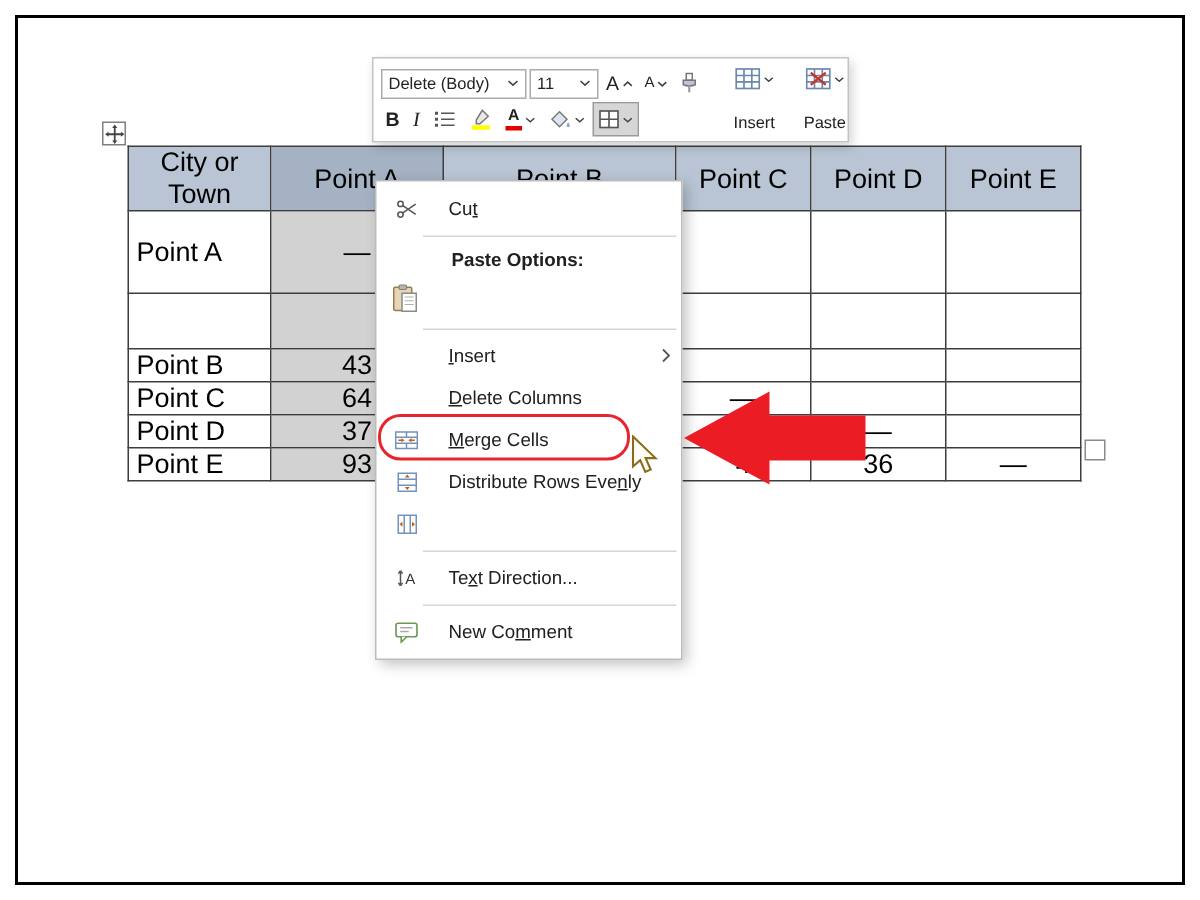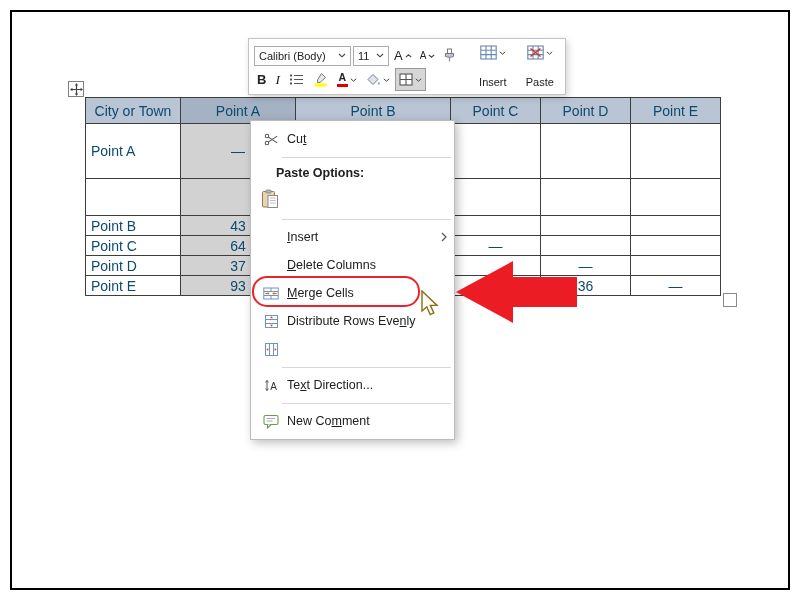--- a/index.html
+++ b/index.html
@@ -5,21 +5,21 @@
   html,body{margin:0;padding:0}
   body{
     width:800px;height:600px;position:relative;background:#fff;overflow:hidden;
     font-family:"Liberation Sans","DejaVu Sans",sans-serif;
   }
   .frame{position:absolute;left:10px;top:10px;width:780px;height:580px;
     border:2px solid #000;box-sizing:border-box;z-index:0}
 
   
   .word-table{position:absolute;left:85px;top:97px;border-collapse:collapse;
-    table-layout:fixed;z-index:1;font-size:14px;color:#0c4a6e}
+    table-layout:fixed;z-index:1;font-size:18px;color:#000000}
   .word-table th,.word-table td{border:1px solid var(--table-border);padding:0;overflow:hidden}
   .word-table th{background:var(--header-bg);font-weight:normal;height:25px;text-align:center}
   .word-table th.sel{background:var(--selected-header-bg)}
   .word-table td.lab{text-align:left;padding-left:5px;background:#fff}
   .word-table td.val{text-align:center;background:#fff}
   .word-table td.selc{background:var(--selected-cell-bg)}
 
   .move-handle{position:absolute;left:68px;top:81px;width:16px;height:16px;border:1px solid #7f7f7f;
     background:#fff;z-index:3;display:flex;align-items:center;justify-content:center;box-sizing:border-box}
   .size-handle{position:absolute;left:723px;top:293px;width:14px;height:14px;border:1px solid #8a8a8a;
@@ -27,21 +27,21 @@
 
   
   .mini-toolbar{position:absolute;left:248px;top:38px;width:318px;height:57px;background:#fff;
     border:1px solid #c3c3c3;box-shadow:2px 3px 7px rgba(0,0,0,.18);z-index:8;display:flex;box-sizing:border-box}
   .mt-left{padding:4px 4px 3px 5px;flex:1}
   .mt-row1{display:flex;align-items:center;gap:2px;height:25px}
   .mt-row2{display:flex;align-items:center;gap:3px;height:23px}
   .combo{border:1px solid #ababab;height:20px;display:flex;align-items:center;justify-content:space-between;
     padding:0 4px;font-size:11px;box-sizing:border-box;background:#fff;color:#222;cursor:default}
   .font-combo{width:97px}
-  .size-combo{width:36px}
+  .size-combo{width:46px}
   .tbtn{background:none;border:none;height:21px;display:flex;align-items:center;justify-content:center;
     padding:0 3px;font-size:12.5px;color:#222;gap:2px;font-family:inherit}
   .tbtn.pressed{background:#d6d6d6;outline:1px solid #9a9a9a}
   .bold-b{font-weight:bold;font-size:13px}
   .italic-b{font-family:"Liberation Serif","DejaVu Serif",serif;font-style:italic;font-size:13.5px}
   .ga{font-size:13px;line-height:1}
   .sa{font-size:10px;line-height:1}
   .fc-stack{display:flex;flex-direction:column;align-items:center;line-height:1}
   .fc-a{font-size:10.5px;font-weight:bold}
   .fc-bar{width:11px;height:3px;background:var(--font-color-red);margin-top:1px}
@@ -50,23 +50,23 @@
   .bigbtn{width:47px;background:none;border:none;display:flex;flex-direction:column;align-items:center;
     justify-content:space-between;font-size:11px;color:#222;padding:4px 0 4px;font-family:inherit}
   .bigicon{display:flex;align-items:center;gap:2px}
 
   
   .context-menu{position:absolute;left:250px;top:120px;width:205px;box-sizing:border-box;background:#fff;
     border:1px solid #bcbcbc;box-shadow:3px 3px 9px rgba(0,0,0,.25);z-index:10;padding:4px 1px;
     font-size:12.5px;color:#202020}
   .mitem{height:28px;display:flex;align-items:center;padding:0 6px 0 8px;cursor:default}
   .micon{width:22px;display:flex;align-items:center;justify-content:center;flex:none}
-  .mlabel{margin-left:5px;white-space:nowrap}
+  .mlabel{margin-left:17px;white-space:nowrap}
   .msub{margin-left:auto;display:flex;align-items:center}
-  .mhead{height:24px;display:flex;align-items:center;font-weight:bold;padding-left:24px}
+  .mhead{height:24px;display:flex;align-items:center;font-weight:bold;padding-left:49px}
   .micon-row{height:30px;display:flex;align-items:center;padding-left:8px}
   .msep{height:1px;background:#d6d6d6;margin:3.5px 2px 3.5px 30px}
 
   
   .red-circle{position:absolute;left:252px;top:276px;width:168px;height:31px;
     border:2.6px solid var(--circle-red);border-radius:15px;z-index:12;box-sizing:border-box}
   .red-arrow{position:absolute;left:455px;top:258px;z-index:13}
   .red-arrow polygon{fill:var(--arrow-red)}
   .cursor{position:absolute;left:421px;top:290px;z-index:30}
 </style>
@@ -152,21 +152,21 @@
       </tr>
     </tbody>
 </table>
 
 <div class="size-handle"></div>
 
 <div class="mini-toolbar">
   <div class="mt-left">
     <div class="mt-row1">
       <div class="combo font-combo">
-        <span>Calibri (Body)</span>
+        <span>Delete (Body)</span>
         <svg width="8" height="5" viewBox="0 0 8 5">
             <polyline points="1,1 4,3.8 7,1" fill="none" stroke="#444" stroke-width="1.1"></polyline>
           </svg>
       </div>
       <div class="combo size-combo">
         <span>11</span>
         <svg width="8" height="5" viewBox="0 0 8 5">
             <polyline points="1,1 4,3.8 7,1" fill="none" stroke="#444" stroke-width="1.1"></polyline>
           </svg>
       </div>

